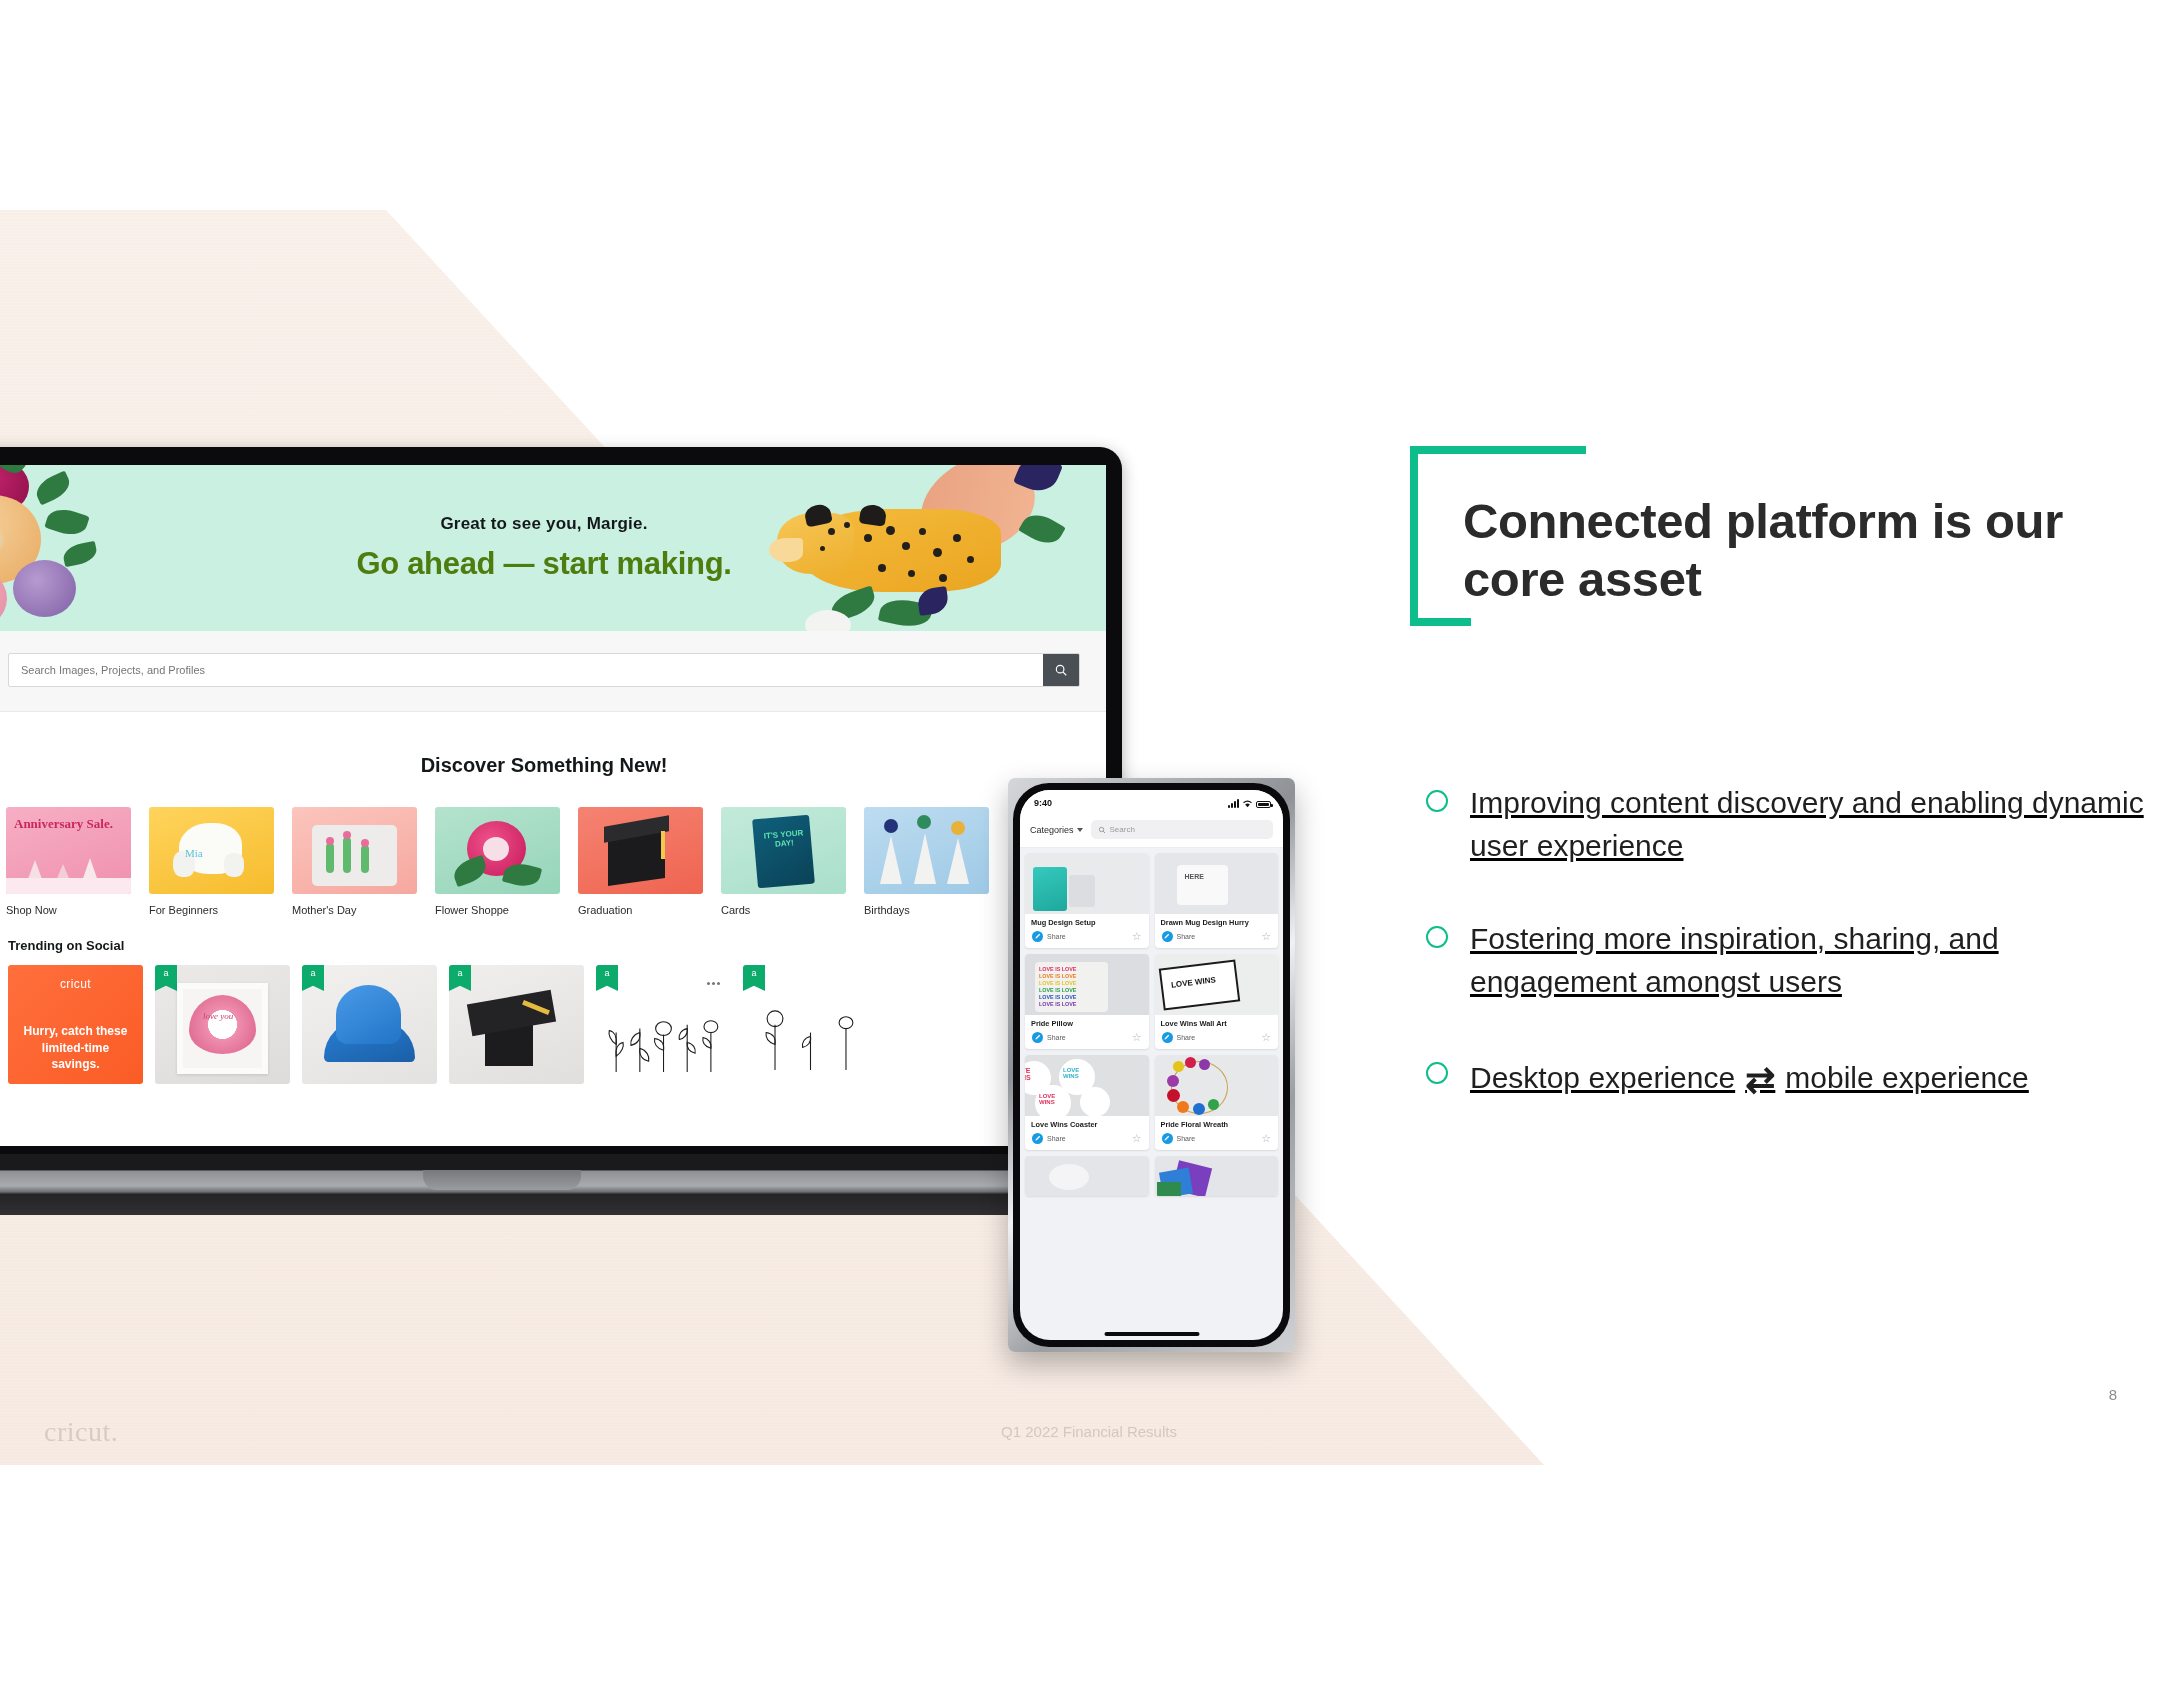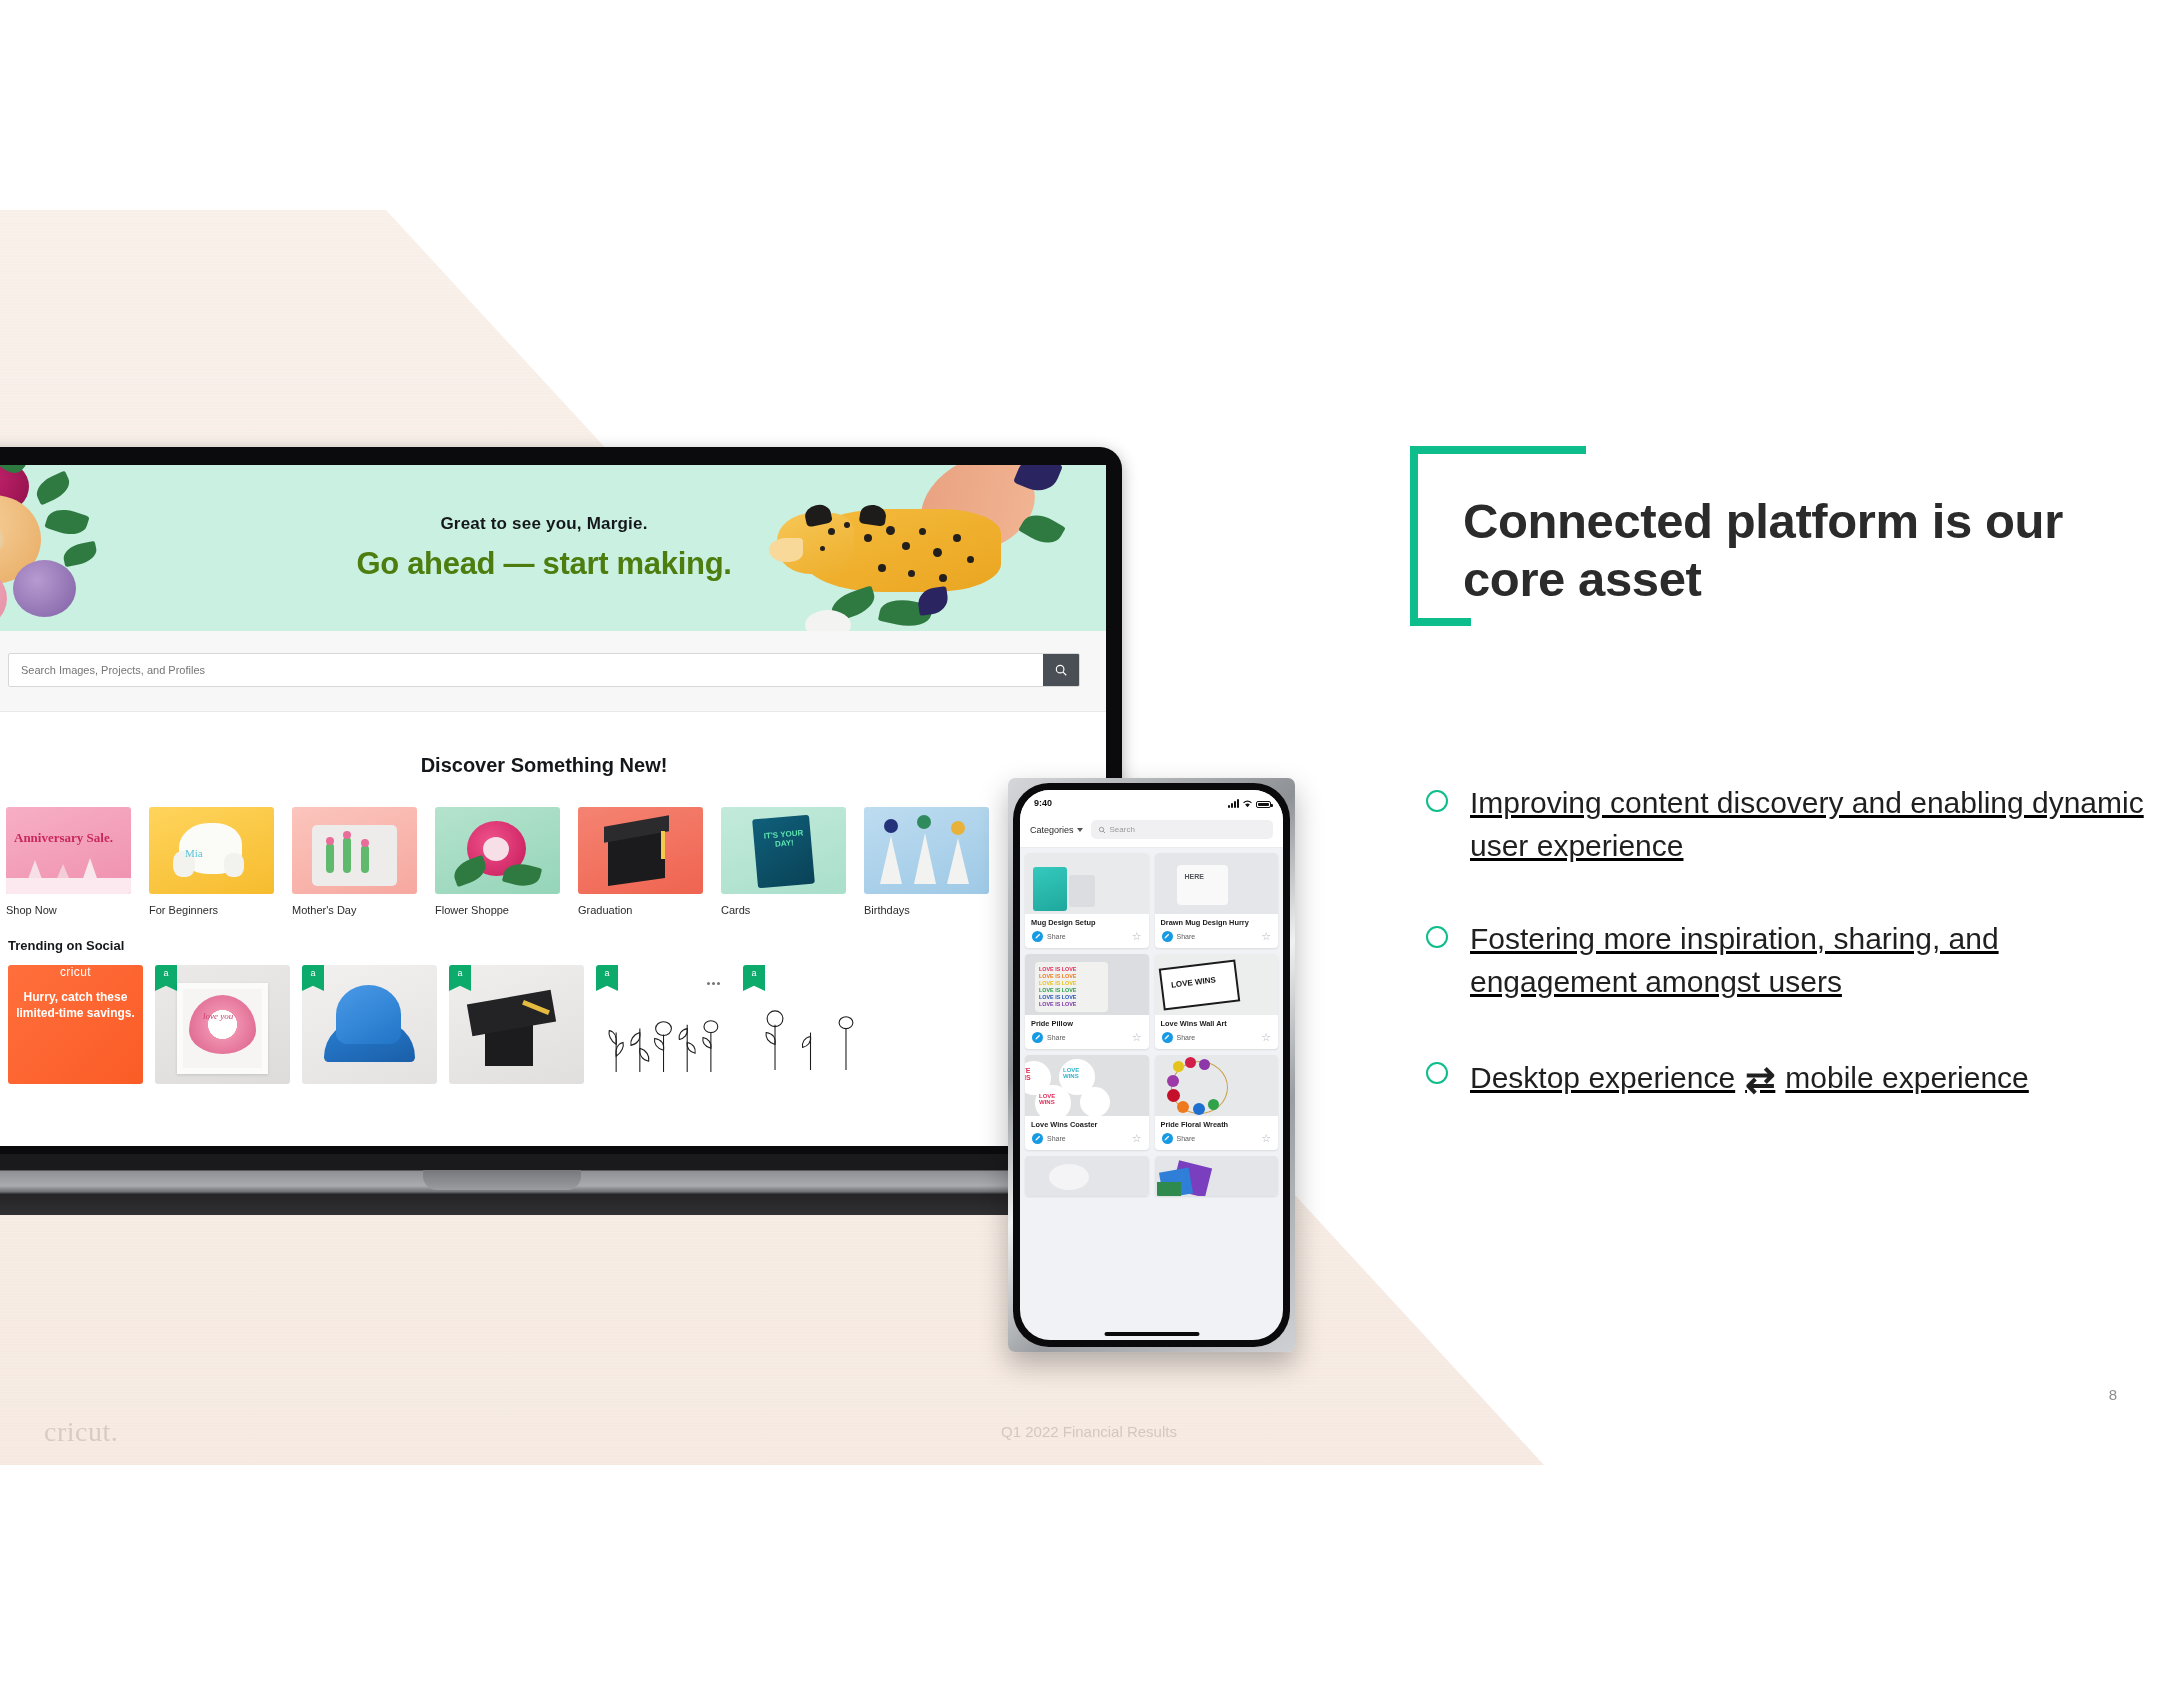--- a/index.html
+++ b/index.html
@@ -85,35 +85,35 @@
     font-family:"Liberation Sans", sans-serif; background:transparent;
   }
   .searchbtn { width: 36px; background:#4a4f55; display:flex; align-items:center; justify-content:center; cursor:pointer;}
 
   
   .discover-title { text-align:center; font-size: 20px; font-weight: 700; color:#15181a; margin: 42px 0 30px; }
   .cats { display:flex; gap: 18px; padding: 0 24px; }
   .cat { width: 125px; }
   .cat-thumb { width:125px; height: 87px; border-radius:3px; position:relative; overflow:hidden; }
   .cat-label { font-size: 11px; color:#2b2b2b; margin-top: 10px; }
-  .anniv-txt{position:absolute; left:8px; top:24px; font-size:13px; font-weight:700; color:#c8285c; line-height:1.15; font-family:"Liberation Serif", serif;}
+  .anniv-txt{position:absolute; left:8px; top:10px; font-size:13px; font-weight:700; color:#c8285c; line-height:1.15; font-family:"Liberation Serif", serif;}
   .cone{position:absolute;width:0;height:0;border-left:11px solid transparent;border-right:11px solid transparent;}
 
   
   .trend-title { font-size: 13px; font-weight: 700; color:#15181a; padding: 22px 0 12px 26px; }
   .trend-row { display:flex; gap: 12px; padding: 0 0 0 26px; }
   .tcard { width: 135px; height: 119px; border-radius: 3px; position:relative; overflow:hidden; background:#f0f0f0; }
   .tflag { position:absolute; left:0; top:0; width:22px; height:26px; background:#0caa6b;
            clip-path: polygon(0 0, 100% 0, 100% 100%, 50% 80%, 0 100%); color:#fff; font-size:9px;
            display:flex; align-items:flex-start; justify-content:center; padding-top:3px;}
   .tdots{position:absolute; right:8px; top:8px; width:20px;height:20px;border-radius:50%;background:rgba(255,255,255,.88);
          display:flex;align-items:center;justify-content:center;gap:2px;}
   .tdots i{width:3px;height:3px;border-radius:50%;background:#777;display:block;}
   .promo { background: linear-gradient(135deg,#ff6f3c,#fb5c26); color:#fff; text-align:center;
-           display:flex; flex-direction:column; align-items:center; justify-content:flex-start; gap:10px; padding: 0;}
+           display:flex; flex-direction:column; align-items:center; justify-content:space-between; gap:10px; padding: 12px;}
   .promo .brand { font-size: 12px; letter-spacing:0.4px; }
   .promo .msg { font-size: 12px; line-height:1.35; font-weight:600; }
 
   
   .phone { position:absolute; left: 1008px; top: 778px; width: 287px; height: 574px; }
   .phone-outer {
     position:absolute; inset:0; background: linear-gradient(135deg,#d5d7da,#8e9195 35%, #f0f1f2 52%, #9a9da1 70%, #cfd1d4);
     border-radius: 7px; padding: 5px;
     box-shadow: 0 12px 28px rgba(0,0,0,.28);
   }

